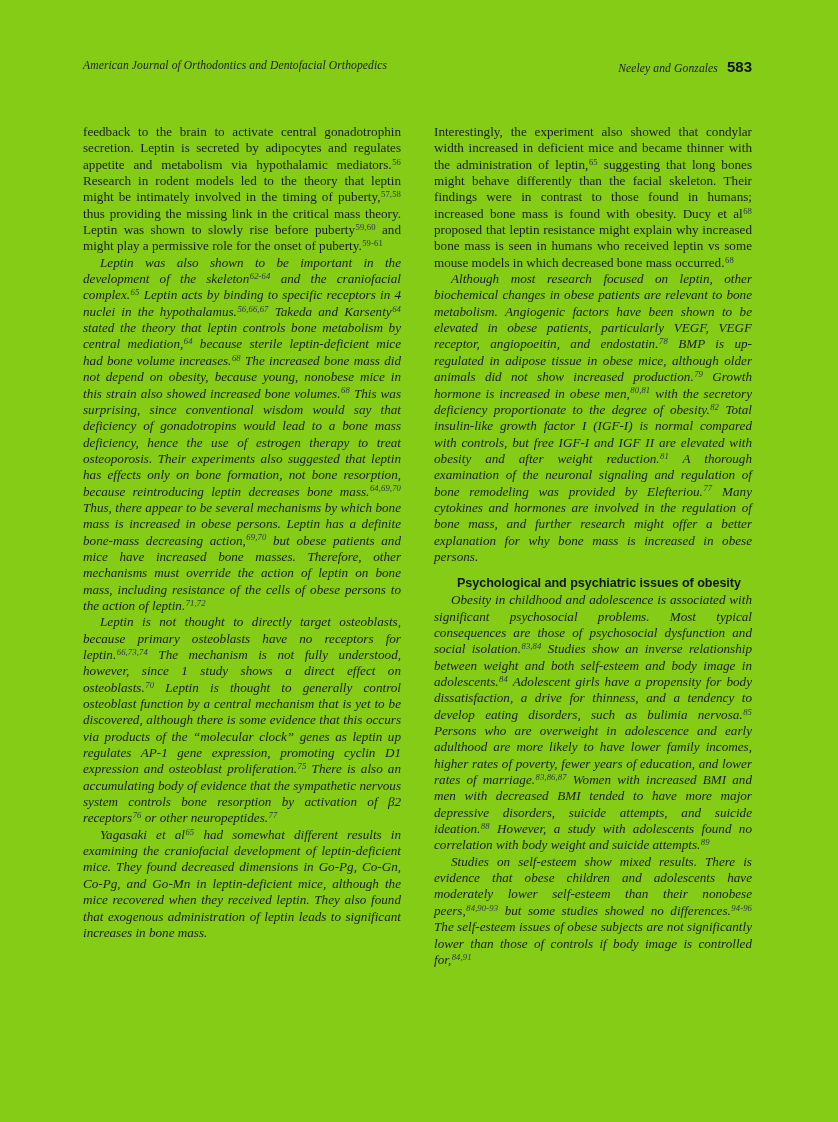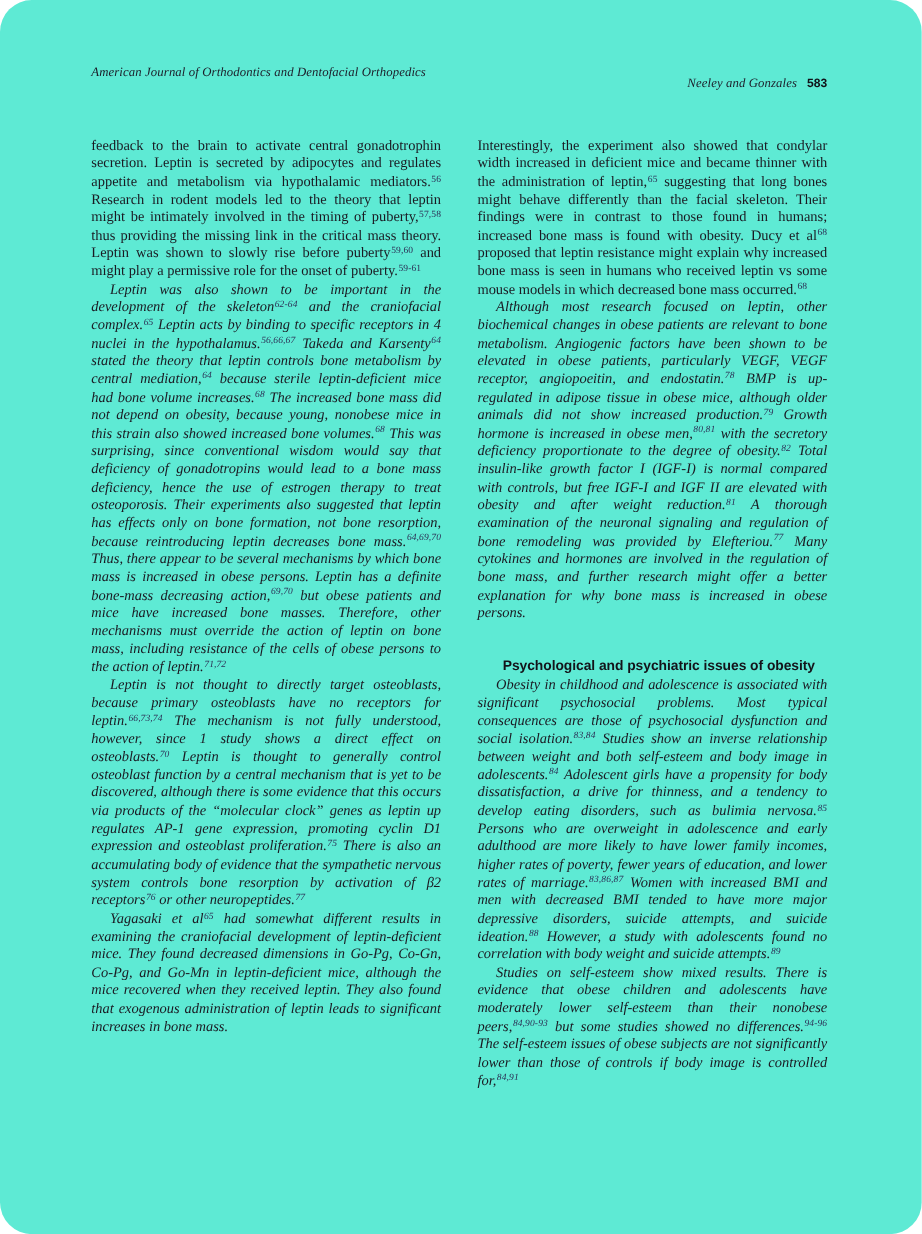--- a/index.html
+++ b/index.html
@@ -5,25 +5,24 @@
 <style>
   html, body {
     margin: 0;
     padding: 0;
     background: #ffffff;
   }
   .page {
     position: relative;
     width: 838px;
     height: 1122px;
-    background: #5eead4;
+    background: #84cc16;
     overflow: hidden;
     font-family: "Liberation Serif", "DejaVu Serif", serif;
     color: #1a1a22;
-    border-radius: 29px;
   }
 
   
   .running-head {
     position: absolute;
     left: 83px;
     top: 58px;
     width: 669px;
     display: flex;
     justify-content: space-between;
@@ -47,23 +46,22 @@
   }
   .rh-authors {
     font-style: italic;
     font-size: 11.6px;
     letter-spacing: 0.1px;
     color: #1c1c28;
   }
   .rh-pageno {
     font-family: "Liberation Sans", "DejaVu Sans", sans-serif;
     font-weight: bold;
-    font-size: 11px;
+    font-size: 15px;
     color: #111118;
-    margin-top: 12px;
   }
 
   
   .columns {
     position: absolute;
     left: 83px;
     top: 124px;
     width: 669px;
     display: flex;
     gap: 33px;
@@ -86,21 +84,21 @@
   sup.ref {
     font-size: 0.66em;
     line-height: 0;
     vertical-align: 0.48em;
     color: #2b2f55;
     letter-spacing: 0.1px;
     margin-left: 0.5px;
   }
 
   h2.section-head {
-    margin: 32px 0 1px 0;
+    margin: 10px 0 1px 0;
     font-family: "Liberation Sans", "DejaVu Sans", sans-serif;
     font-weight: bold;
     font-size: 12.6px;
     line-height: 16px;
     letter-spacing: -0.05px;
     color: #131319;
     padding-left: 23px;
   }
 </style>
 </head>

